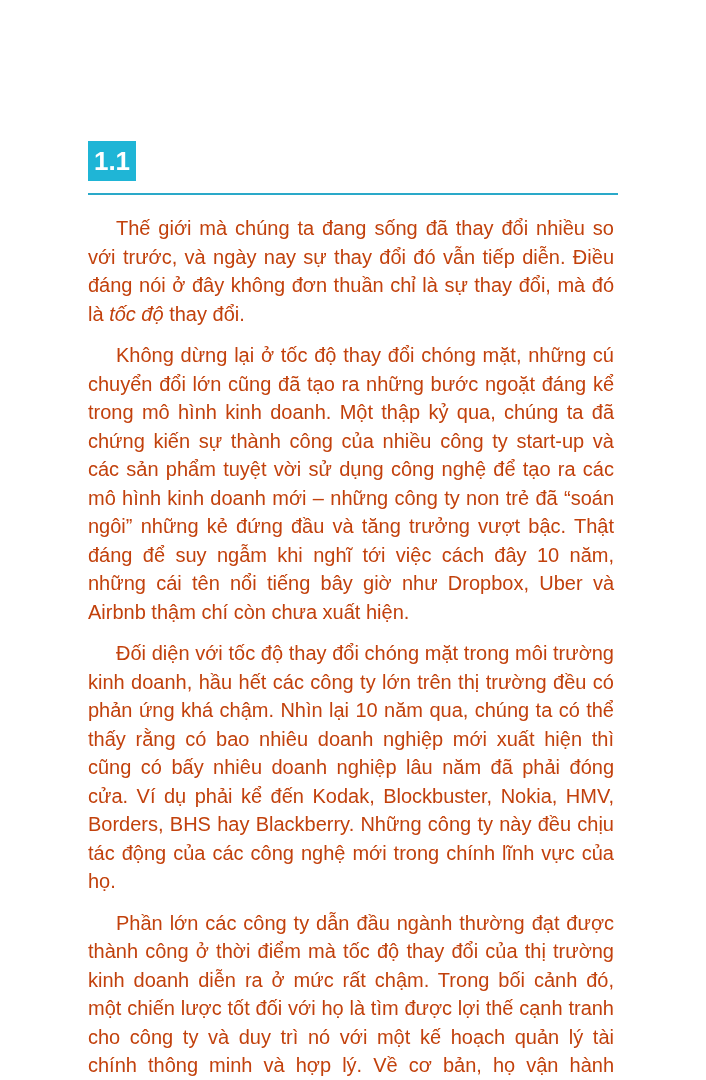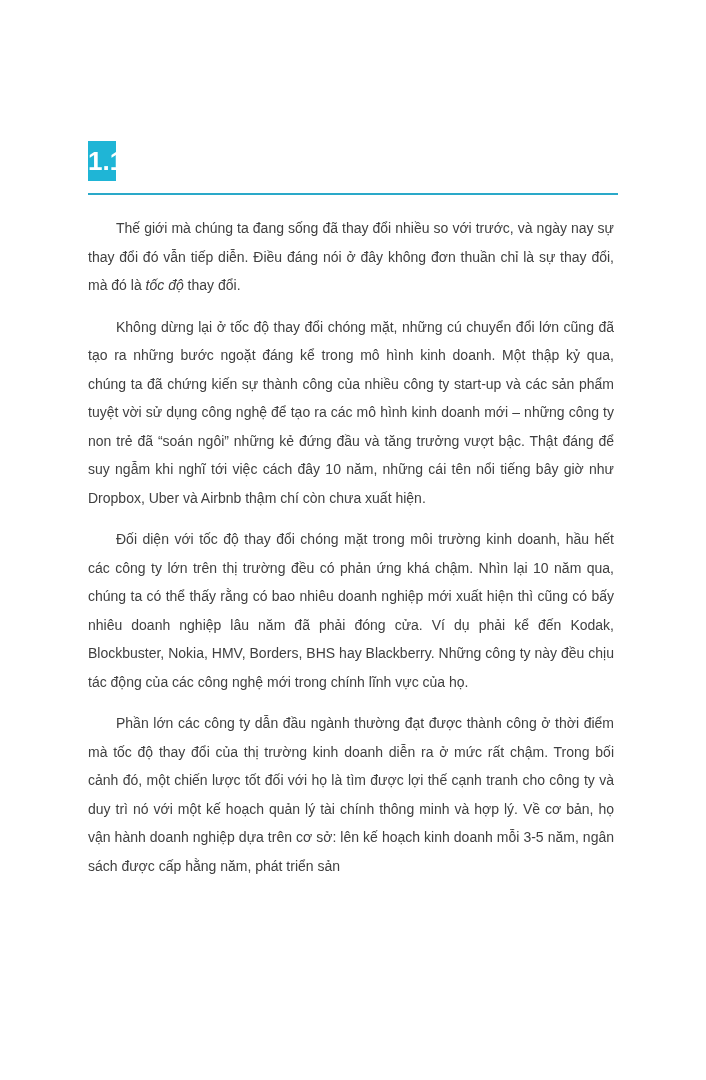--- a/index.html
+++ b/index.html
@@ -21,21 +21,21 @@
     top: 138px;
     width: 530px;
   }
   .heading {
     display: flex;
     align-items: flex-start;
     gap: 17px;
   }
   .numbox {
     flex: 0 0 auto;
-    width: 28px;
+    width: 48px;
     height: 40px;
     margin-top: 3px;
     background: #1fb5d6;
     color: #ffffff;
     font-size: 26px;
     font-weight: bold;
     line-height: 40px;
     text-align: center;
   }
   .title {
@@ -46,22 +46,22 @@
   }
   .rule {
     margin-top: 12px;
     height: 2px;
     background: #2aa9c9;
     border: none;
     width: 100%;
   }
   .body-text p {
     margin: 13px 4px 0 0;
-    color: #404040;
-    font-size: 14px;
+    color: #c2410c;
+    font-size: 20px;
     line-height: 28.5px;
     text-align: justify;
     text-indent: 28px;
   }
   .body-text p.first {
     margin-top: 19px;
   }
   .body-text i {
     font-style: italic;
   }

